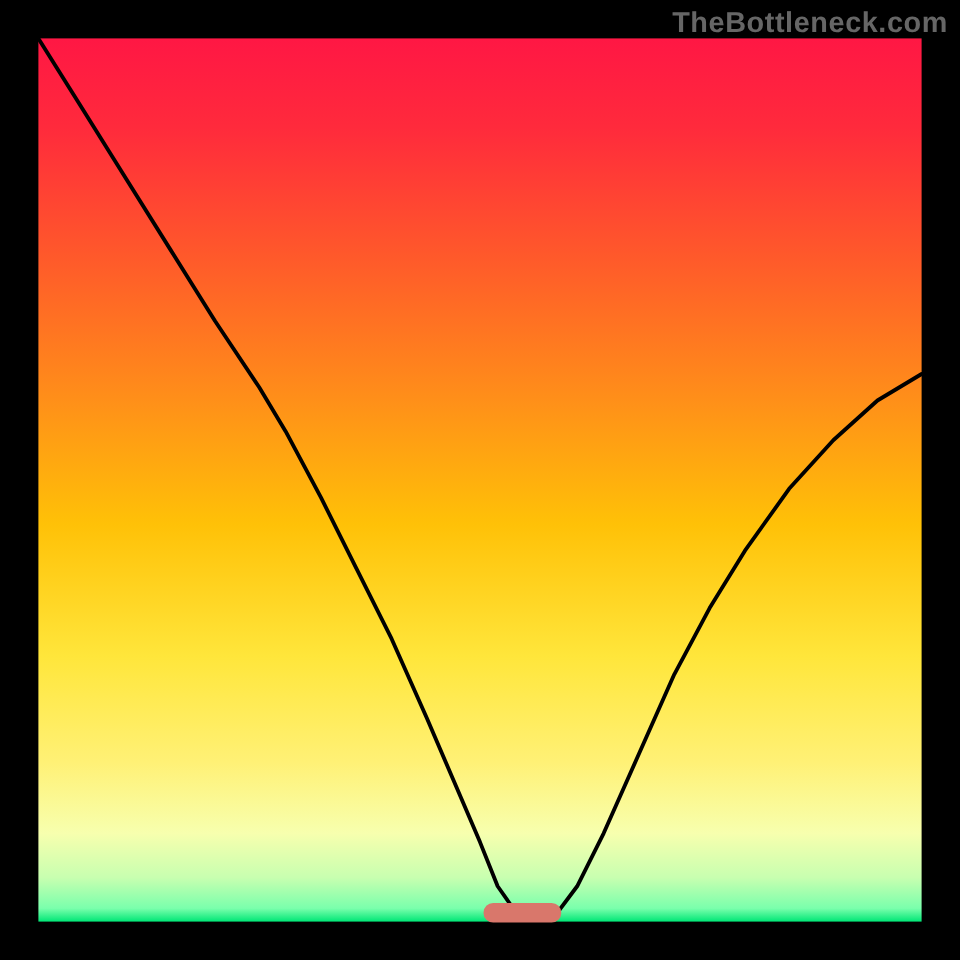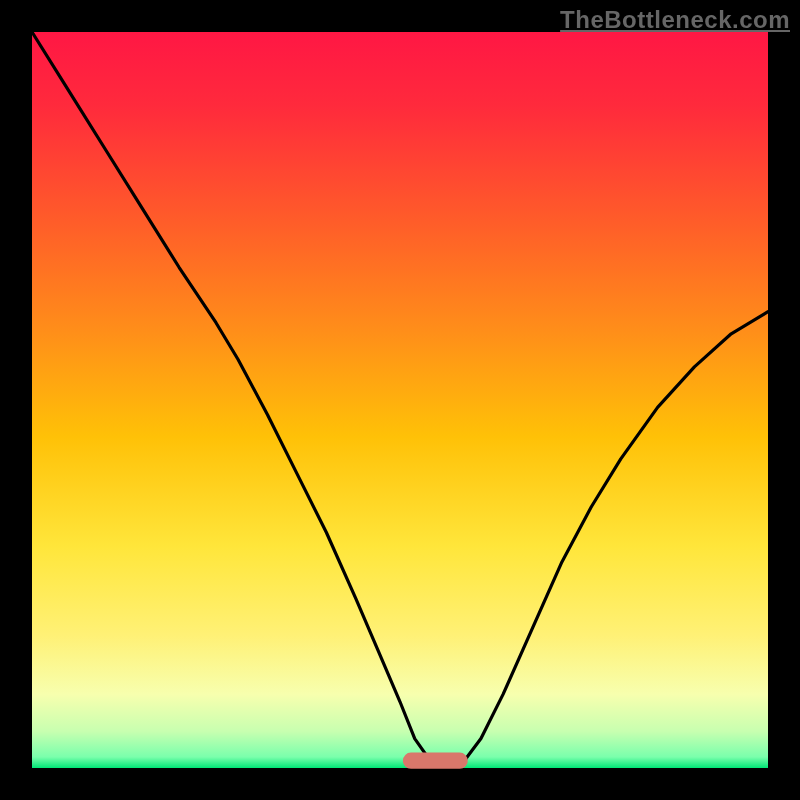--- a/index.html
+++ b/index.html
@@ -19,21 +19,20 @@
   .watermark {
     position: absolute;
     top: 6px;
     right: 10px;
     font-family: Arial, Helvetica, sans-serif;
     font-size: 24px;
     font-weight: 600;
     letter-spacing: 0.5px;
     color: #666666;
     user-select: none;
-    text-decoration: underline;
   }
 </style>
 </head>
 <body>
 
 <div class="chart-wrap">
   <svg id="chart-svg" width="800" height="800" viewBox="0 0 800 800">
     <defs>
       <linearGradient id="bg-grad" x1="0" y1="0" x2="0" y2="1">
           <stop offset="0%" stop-color="#ff1744"></stop>

